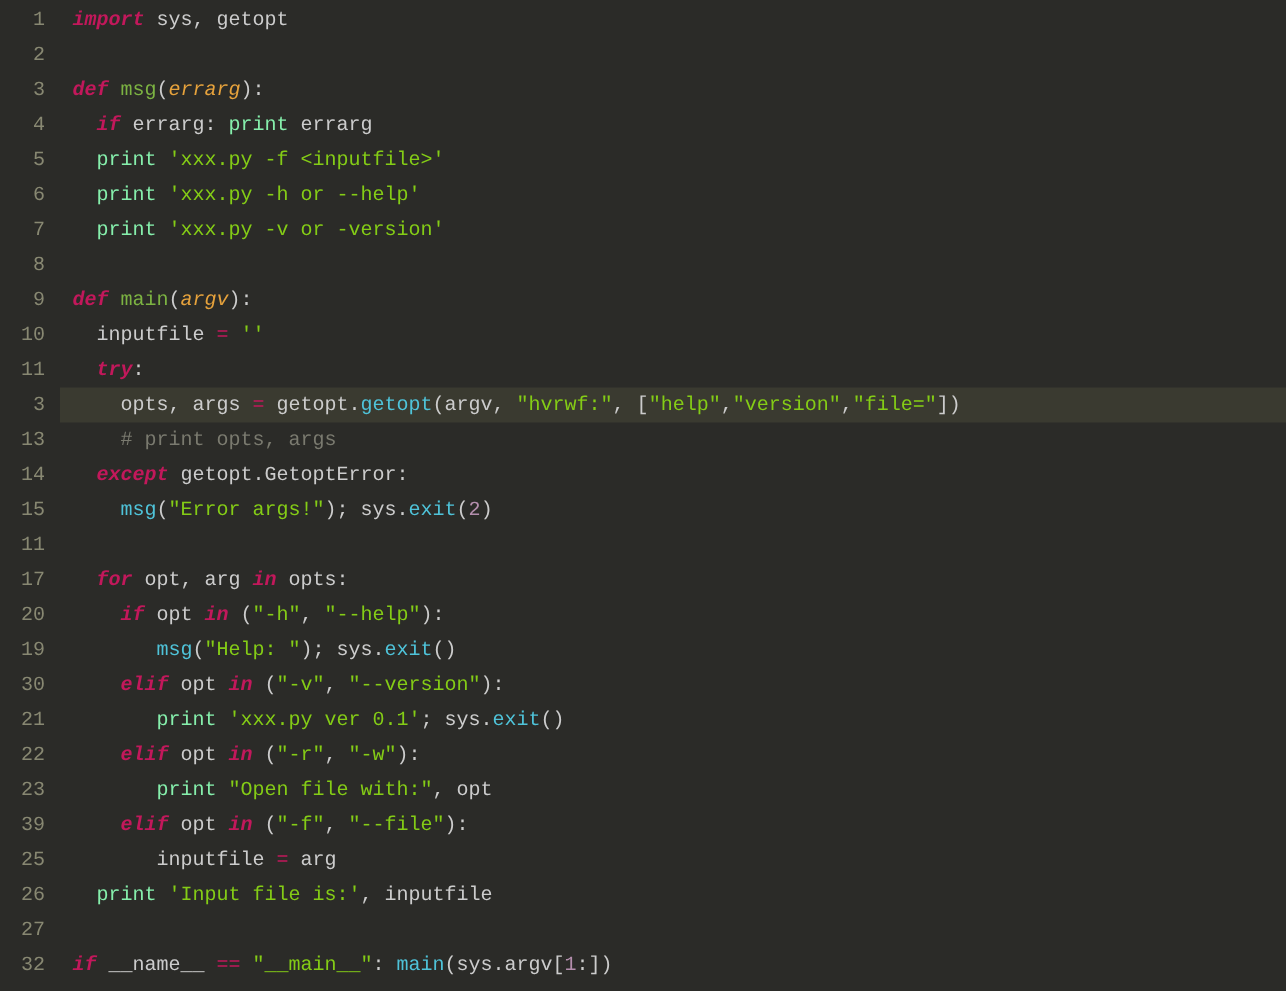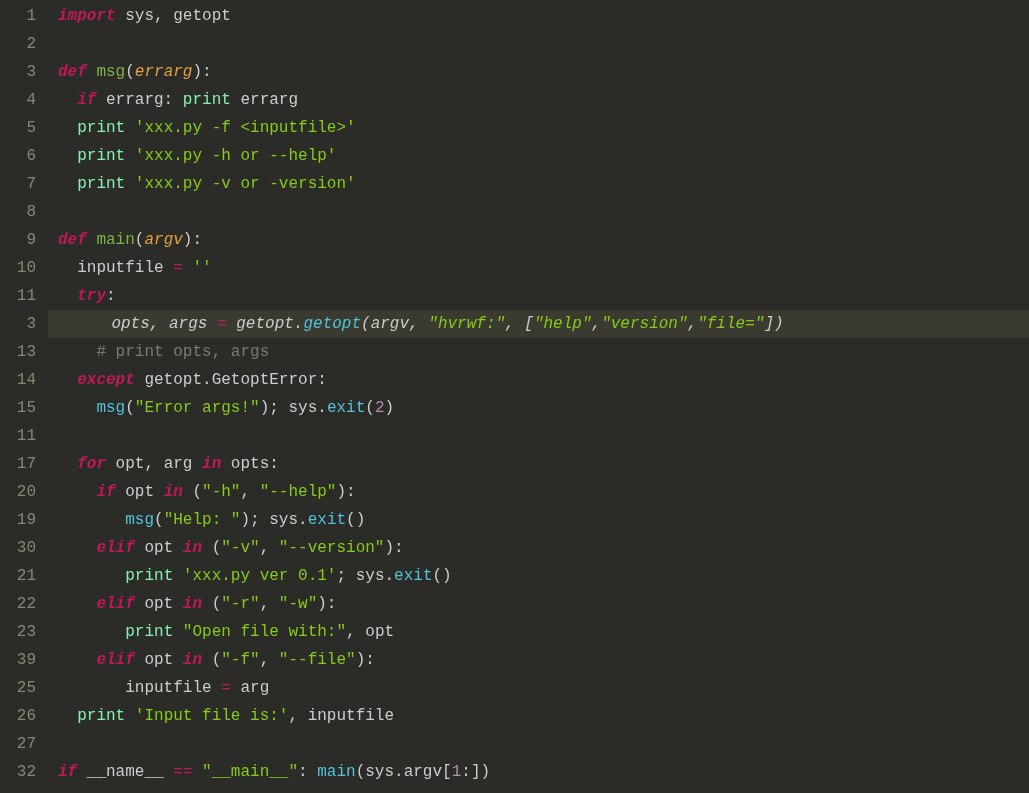--- a/index.html
+++ b/index.html
@@ -32,22 +32,21 @@
     padding: 2px 0 0 10px;
     flex: 1;
     white-space: pre;
   }
   .code .line {
     height: 28px;
   }
   .code .line.hl {
     background: #3a3a30;
     margin-left: -10px;
-    padding-left: 25px;
-    font-style: italic;
+    padding-left: 10px;
   }
   .kw   { color: #c2185b; font-style: italic; font-weight: bold; }   
   .kw2  { color: #86efac; }                        
   .fn   { color: #7cb342; }                        
   .call { color: #4fc3d9; }                        
   .prm  { color: #e6a23c; font-style: italic; }
   .str  { color: #84cc16; }
   .num  { color: #b48ead; }
   .cmt  { color: #7a7a6f; }
   .pun  { color: #cccccc; }

